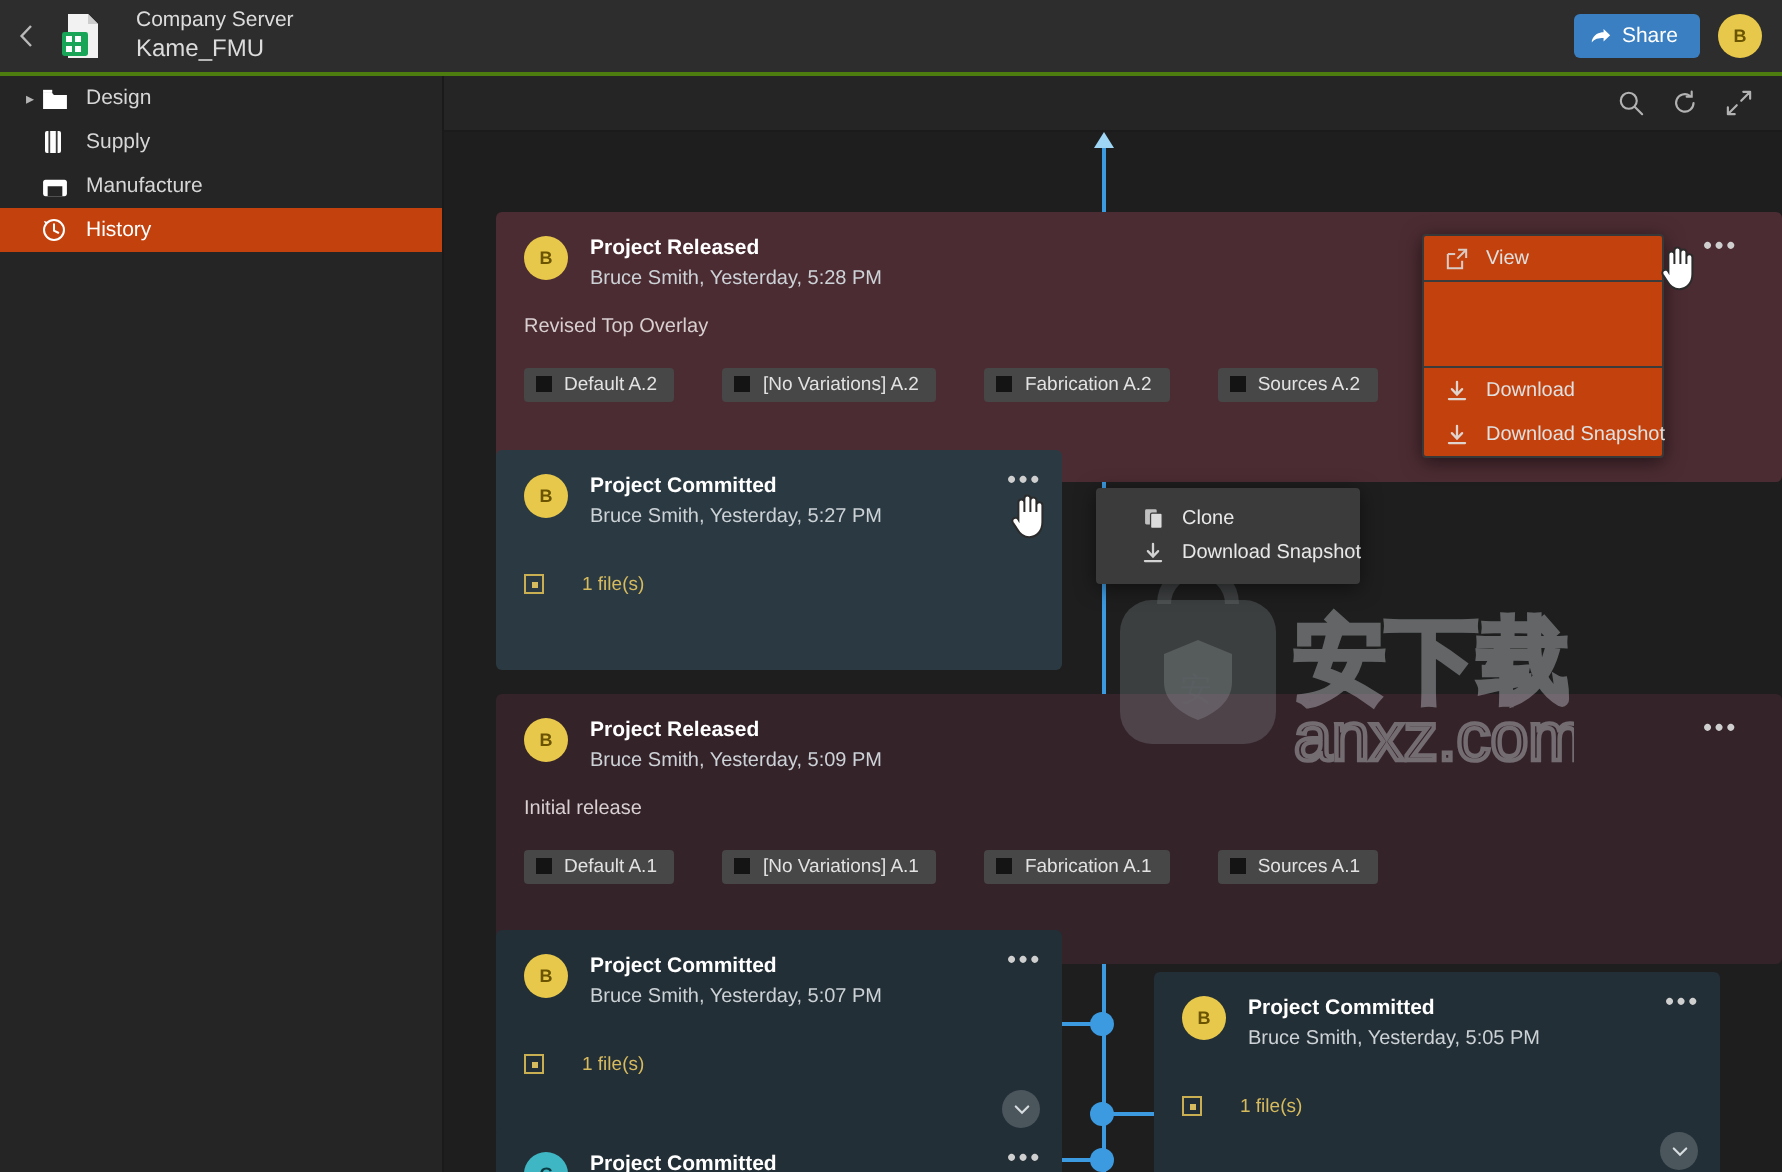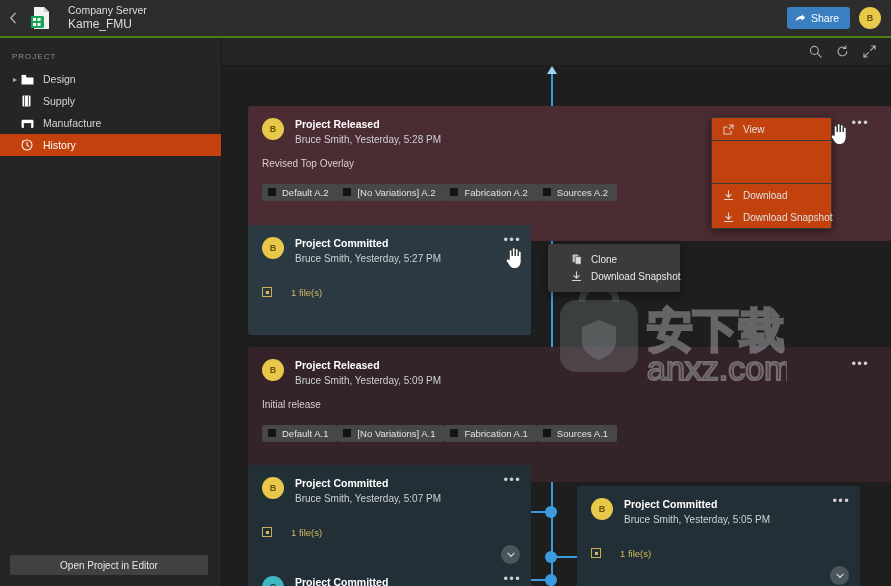--- a/index.html
+++ b/index.html
@@ -108,21 +108,21 @@
   .card-txt{margin-left:11px;line-height:1.3;}
   .card-title{font-size:10.5px;font-weight:bold;color:#ffffff;}
   .card-sub{font-size:10px;color:#ccd2d6;margin-top:1px;}
   .card-note{font-size:10px;color:#d8cfd1;padding-left:14px;margin-top:12px;}
 
   .kebab{
     position:absolute;right:10px;top:10px;color:#cfcfcf;font-size:13px;
     letter-spacing:1.3px;cursor:pointer;line-height:10px;user-select:none;
   }
 
-  .chips{display:flex;gap:0;padding-left:14px;margin-top:15px;}
+  .chips{display:flex;gap:24px;padding-left:14px;margin-top:15px;}
   .chip{
     height:17px;background:#474747;border-radius:2px;
     display:flex;align-items:center;gap:6px;padding:0 9px 0 6px;
     font-size:9.5px;color:#e2e2e2;
   }
   .chip .sq{width:8px;height:8px;background:#141414;display:block;}
 
   .fileline{
     display:flex;align-items:center;gap:19px;padding-left:14px;
     font-size:9.5px;color:#d6ba5e;margin-top:14px;
@@ -201,21 +201,20 @@
         </svg>
         <span>Share</span>
       </button>
       <div class="avatar topav">
         <span>B</span>
       </div>
     </div>
   </div>
 
   <div class="sidebar">
-    <div class="side-head">PROJECT</div>
 
     <div class="side-item">
       <span class="chev">▸</span>
       <span class="sicon">
         <svg width="13" height="11" viewBox="0 0 14 12">
           <path d="M0.5 2.3 h4.6 l1.3 1.5 h7.1 v7.7 h-13 z" fill="#ffffff"></path>
           <rect x="0.5" y="1" width="5" height="1.6" fill="#ffffff"></rect>
         </svg>
       </span>
       <span class="slabel">Design</span>
@@ -246,21 +245,20 @@
       <span class="sicon">
         <svg width="12" height="12" viewBox="0 0 13 13">
           <circle cx="6.5" cy="6.5" r="5.4" stroke="#ffffff" stroke-width="1.1" fill="none"></circle>
           <path d="M6.5 3.4 V6.8 L8.8 8" stroke="#ffffff" stroke-width="1.1" fill="none" stroke-linecap="round"></path>
           <path d="M2 3.5 L1 1.6 L3.2 2.1" fill="#ffffff"></path>
         </svg>
       </span>
       <span class="slabel">History</span>
     </div>
 
-    <button class="open-editor">Open Project in Editor</button>
   </div>
 
   <div class="content">
 
     <div class="content-bar">
       <span class="cicon">
         <svg width="13" height="13" viewBox="0 0 14 14">
           <circle cx="5.8" cy="5.8" r="4.3" stroke="#d2d2d2" stroke-width="1.15" fill="none"></circle>
           <path d="M9.1 9.1 L13 13" stroke="#d2d2d2" stroke-width="1.15" stroke-linecap="round"></path>
         </svg>

